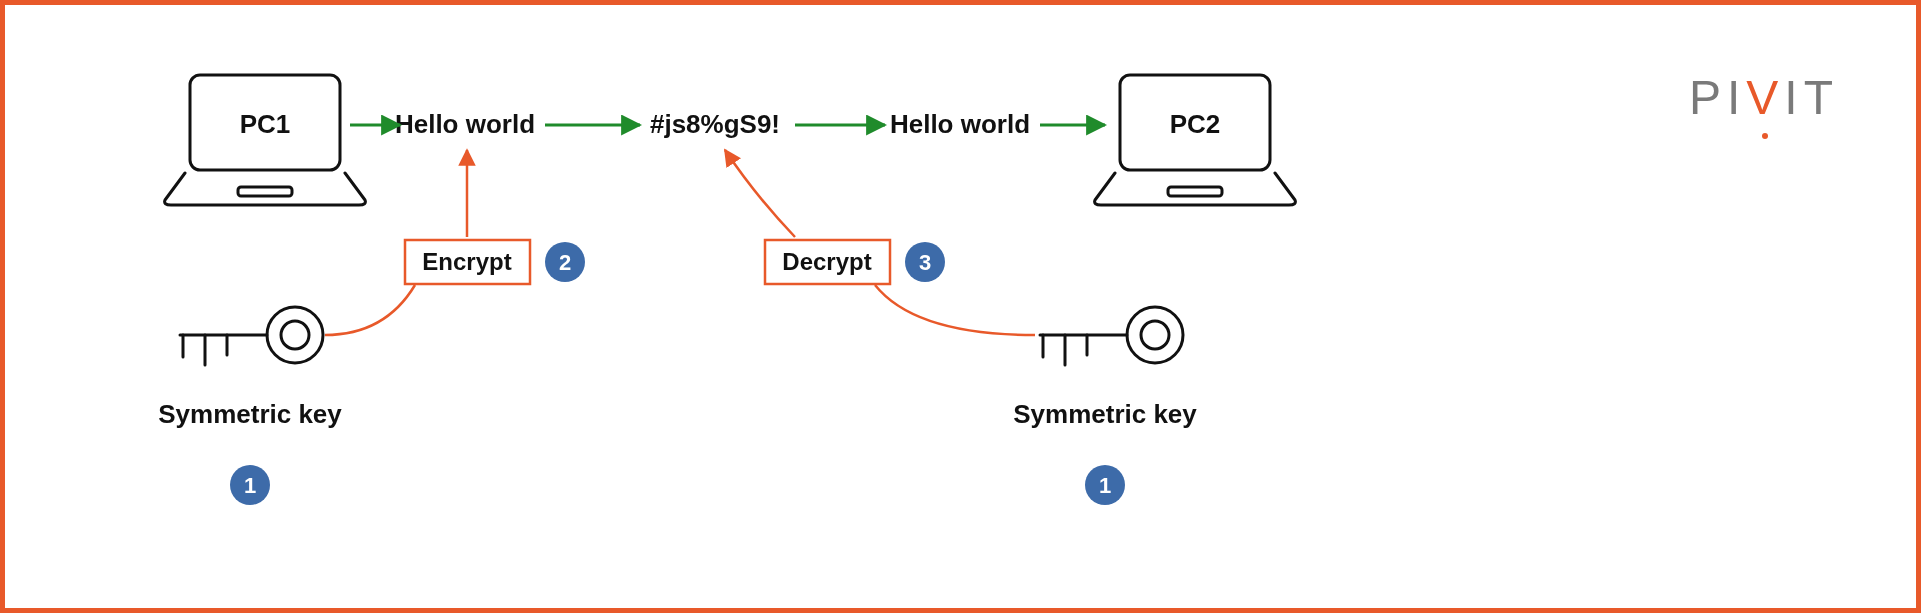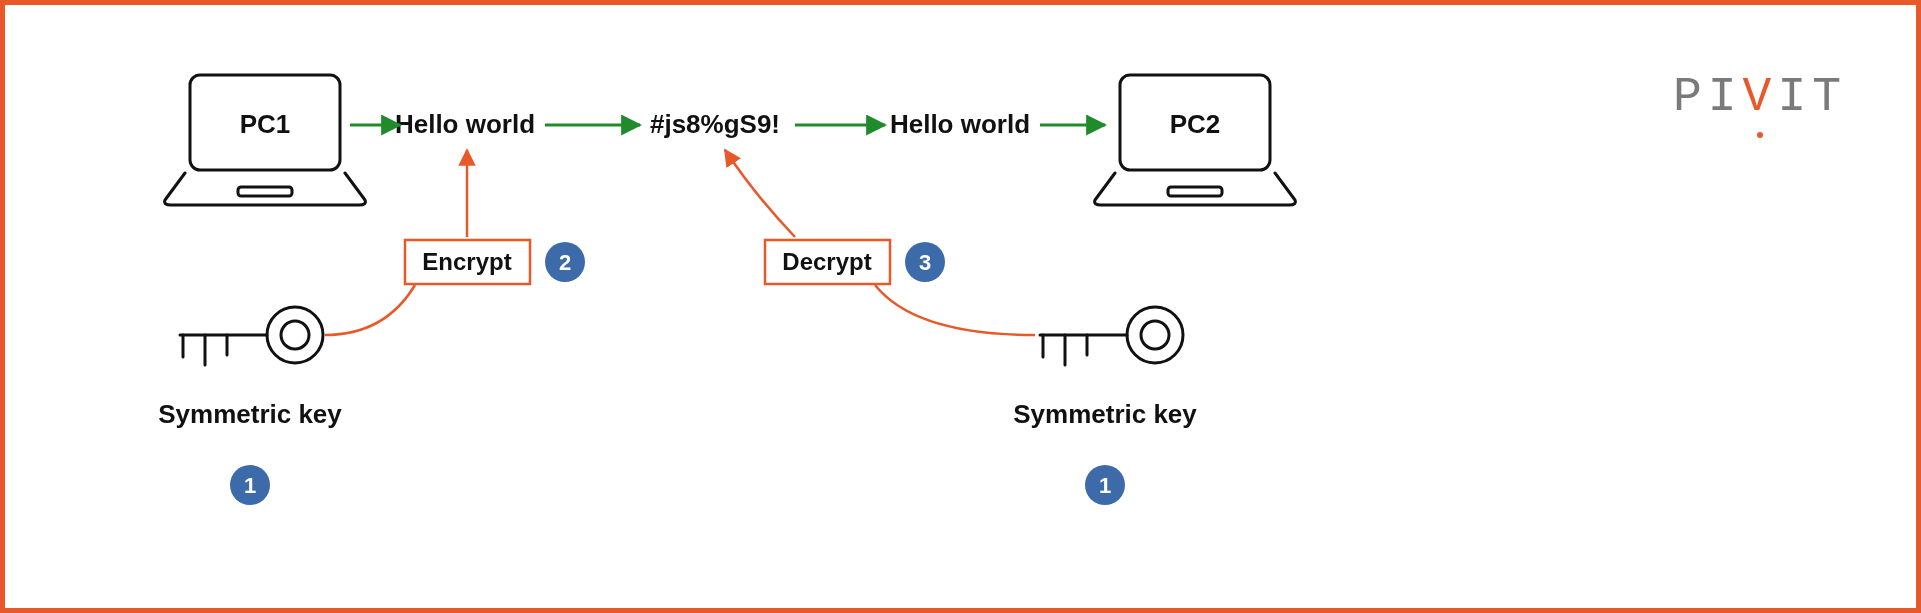--- a/index.html
+++ b/index.html
@@ -12,25 +12,25 @@
   .frame {
     width: 1921px;
     height: 613px;
     border: 5px solid #e8592a;
     position: relative;
     background: #fff;
   }
   .logo {
     position: absolute;
     top: 65px;
-    right: 69px;
+    right: 77px;
     font-size: 48px;
     font-weight: 400;
     letter-spacing: 6px;
-    font-family: Liberation Mono, monospace;
+    font-family: Liberation Sans, sans-serif;
   }
   .logo .gray { color: #7a7a7a; }
   .logo .v-wrap { position: relative; display: inline-block; color: #e8592a; }
   .logo .v-dot {
     position: absolute;
     left: 50%;
     transform: translateX(-50%);
     bottom: -14px;
     width: 6px; height: 6px; border-radius: 50%;
     background: #e8592a;

